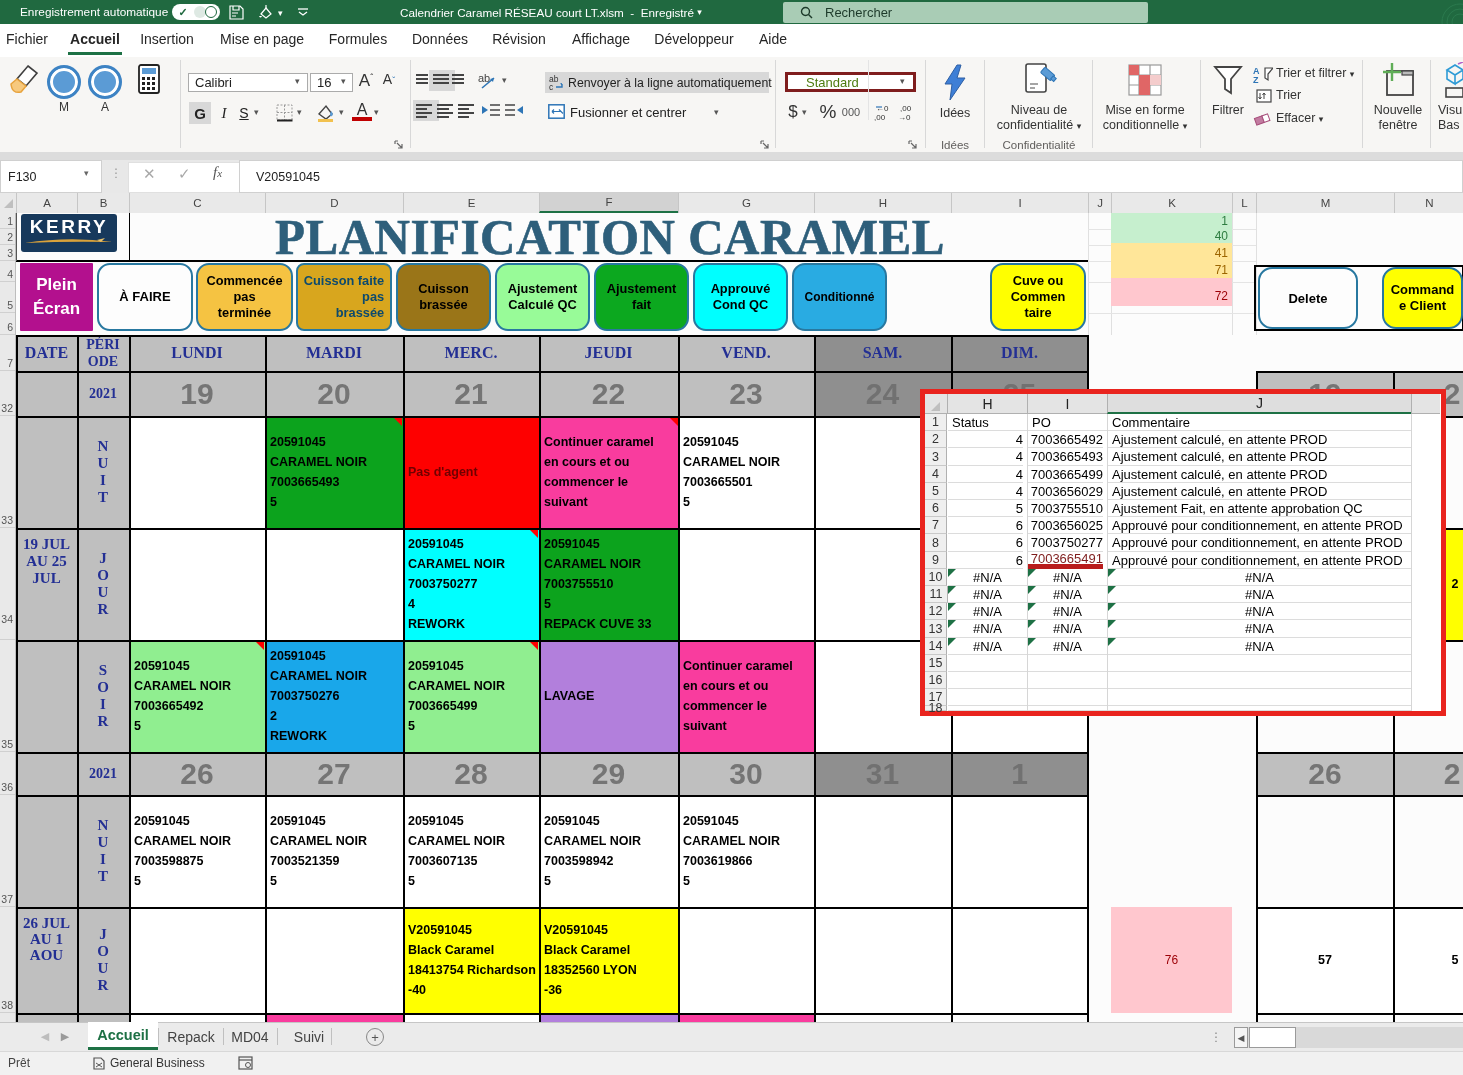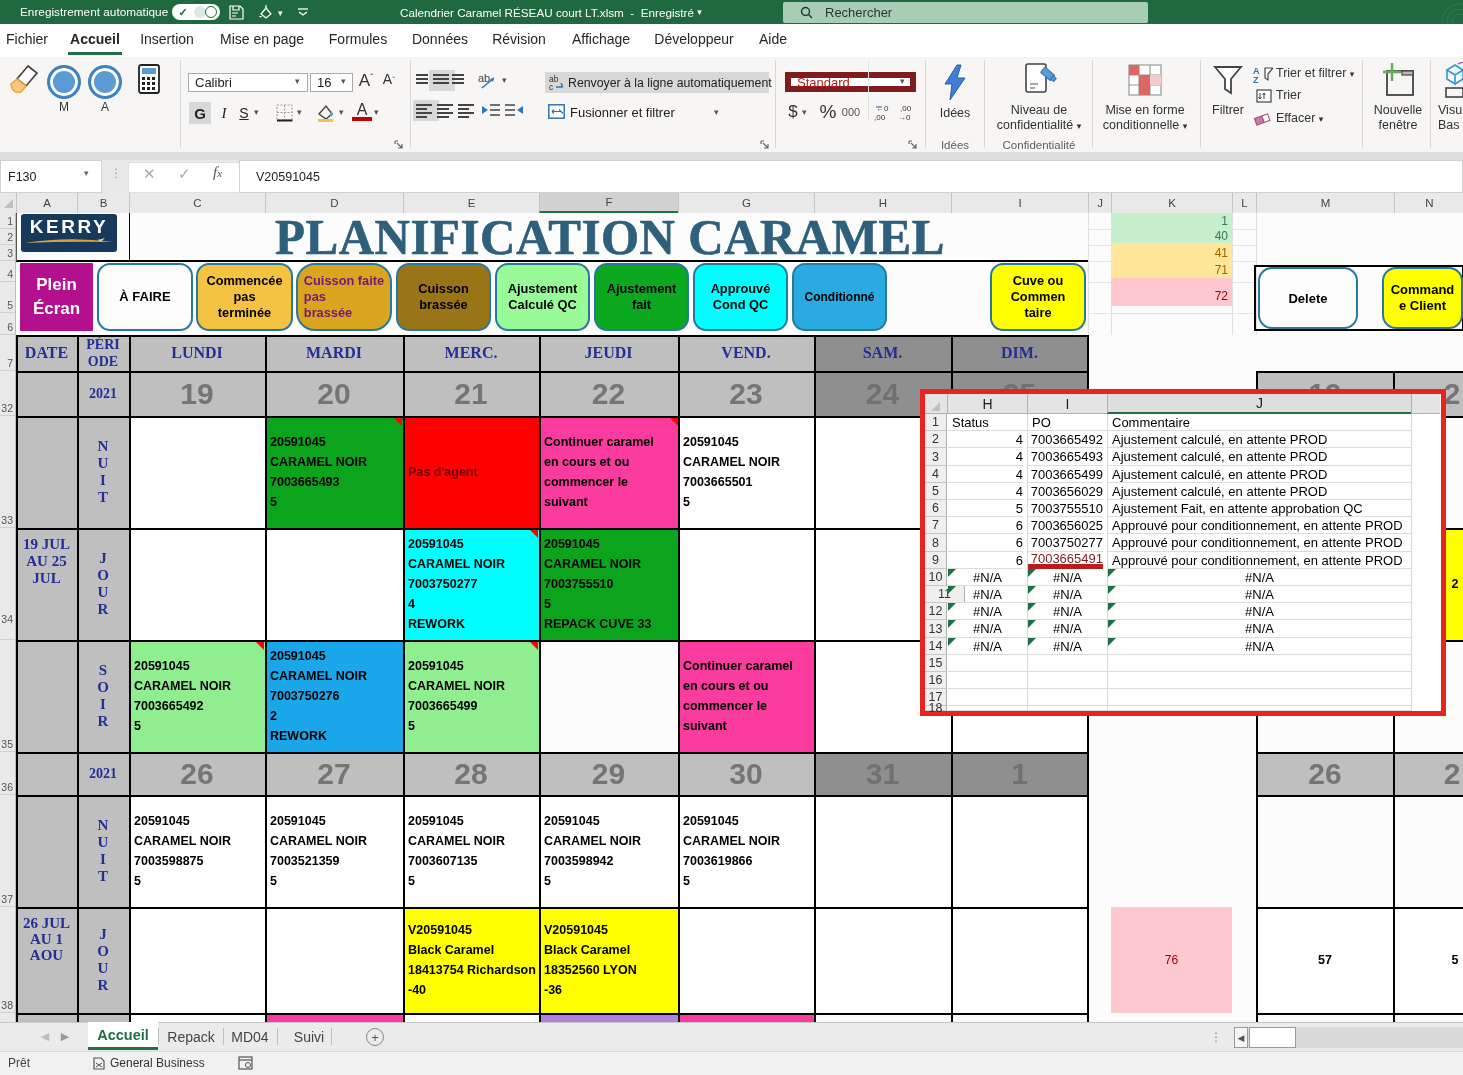--- a/index.html
+++ b/index.html
@@ -184,29 +184,29 @@
       <text x="0" y="8" font-size="8.5" fill="#333">ab</text>
       <text x="0" y="16" font-size="8.5" fill="#333">c</text>
       <path d="M7 13 h6 v-3" stroke="#2E75B6" stroke-width="1.4" fill="none"></path>
       <path d="M13 9 l-2 .5 l2 2 z" fill="#2E75B6"></path>
     </svg>
 <div style="left:568px;top:72px;width:200px;height:21px;font-size:12.3px;color:#222;display:flex;align-items:center;white-space:nowrap">Renvoyer à la ligne automatiquement</div>
 <svg style="position:absolute;left:548px;top:104px" width="17" height="15" viewBox="0 0 17 15">
       <rect x="0.8" y="0.8" width="15.4" height="13.4" fill="#fff" stroke="#2E75B6" stroke-width="1.5"></rect>
       <path d="M4 7.5 h9 M4 7.5 l2 -2 M4 7.5 l2 2 M13 7.5 l-2 -2 M13 7.5 l2 2" stroke="#2E75B6" stroke-width="1.2" fill="none"></path>
     </svg>
-<div style="left:570px;top:102px;width:140px;height:21px;font-size:13px;color:#222;display:flex;align-items:center">Fusionner et filtrer</div>
+<div style="left:570px;top:102px;width:140px;height:21px;font-size:13px;color:#222;display:flex;align-items:center">Fusionner et centrer</div>
 <div style="left:714px;top:107px;width:10px;height:12px;color:#555;font-size:9px">▾</div>
 <svg style="position:absolute;left:760px;top:140px" width="10" height="10" viewBox="0 0 10 10">
       <g stroke="#666" stroke-width="1.2" fill="none">
         <path d="M1 1 h3 M1 1 v3 M3 3 l5 5 M8 4 v4 h-4"></path>
       </g>
     </svg>
 <div style="left:775px;top:60px;width:1px;height:88px;background:#D8D8D8"></div>
-<div style="left:785px;top:72px;width:131px;height:20px;background:#fff;border:6px solid #7f1d1d;font-size:13px;color:#b91c1c;display:flex;align-items:center;padding-left:6px">Standard</div>
+<div style="left:785px;top:72px;width:131px;height:20px;background:#fff;border:3px solid #7f1d1d;font-size:13px;color:#4d7c0f;display:flex;align-items:center;padding-left:18px">Standard</div>
 <div style="left:900px;top:76px;width:10px;height:12px;color:#555;font-size:9px">▾</div>
 <div style="left:785px;top:100px;width:16px;height:24px;color:#333;font-size:17px;display:flex;align-items:center;justify-content:center">$</div>
 <div style="left:802px;top:107px;width:10px;height:12px;color:#555;font-size:9px">▾</div>
 <div style="left:818px;top:100px;width:20px;height:24px;color:#333;font-size:19px;display:flex;align-items:center;justify-content:center">%</div>
 <div style="left:838px;top:103px;width:26px;height:18px;color:#555;font-size:11px;letter-spacing:0;display:flex;align-items:center;justify-content:center">000</div>
 <div style="left:868px;top:60px;width:1px;height:60px;background:#E4E4E4"></div>
 <svg style="position:absolute;left:874px;top:103px" width="20" height="18" viewBox="0 0 20 18">
       <text x="2" y="8" font-size="8" fill="#333">←0</text>
       <text x="0" y="17" font-size="8" fill="#333">,00</text>
       <path d="M2 4 h6" stroke="#2E75B6" stroke-width="1.2"></path>
@@ -347,21 +347,21 @@
       <path d="M0 5 Q44 -2 88 4 Q44 3 0 5 Z" fill="#D9A23B"></path>
       <path d="M72 2 l8 -2 l-4 4 z" fill="#E8C06A"></path>
     </svg>
 <div style="left:145px;top:210px;width:930px;height:52px;display:flex;align-items:center;justify-content:center;color:#2E5F7B;font-family:'Liberation Serif',serif;font-weight:bold;font-size:49px;letter-spacing:0.5px;-webkit-text-stroke:0.6px #2E5F7B;transform:scaleY(1.04)">PLANIFICATION CARAMEL</div>
 <div style="left:16px;top:260px;width:1072px;height:2px;background:#000"></div>
 <div style="left:129px;top:213px;width:1px;height:48px;background:#000"></div>
 <div style="left:16px;top:213px;width:1px;height:48px;background:#555"></div>
 <div style="left:20px;top:263px;width:73px;height:68px;background:#B3108E;border:none;border-radius:1px;display:flex;align-items:center;justify-content:center;text-align:center;font-weight:bold;font-size:17px;line-height:24px;color:#fff">Plein<br>Écran</div>
 <div style="left:97px;top:263px;width:96px;height:68px;background:#FDFDFD;border:2px solid #2878A0;border-radius:13px;display:flex;align-items:center;justify-content:center;text-align:center;font-weight:bold;font-size:13px;line-height:16px;color:#000">À FAIRE</div>
 <div style="left:196px;top:263px;width:97px;height:68px;background:#F5C342;border:2px solid #2878A0;border-radius:13px;display:flex;align-items:center;justify-content:center;text-align:center;font-weight:bold;font-size:12.8px;line-height:16px;color:#000">Commencée<br>pas<br>terminée</div>
-<div style="left:296px;top:263px;width:96px;height:68px;background:#D8A61E;border:2px solid #2878A0;border-radius:19px;display:flex;align-items:center;justify-content:center;text-align:left;font-weight:bold;font-size:12.8px;line-height:16px;color:#701a75">Cuisson faite<br>pas<br>brassée</div>
+<div style="left:296px;top:263px;width:96px;height:68px;background:#D8A61E;border:2px solid #2878A0;border-radius:8px;display:flex;align-items:center;justify-content:center;text-align:right;font-weight:bold;font-size:12.8px;line-height:16px;color:#0c4a6e">Cuisson faite<br>pas<br>brassée</div>
 <div style="left:396px;top:263px;width:95px;height:68px;background:#9A7518;border:2px solid #2878A0;border-radius:13px;display:flex;align-items:center;justify-content:center;text-align:center;font-weight:bold;font-size:12.8px;line-height:16px;color:#000">Cuisson<br>brassée</div>
 <div style="left:495px;top:263px;width:95px;height:68px;background:#98FB98;border:2px solid #2878A0;border-radius:13px;display:flex;align-items:center;justify-content:center;text-align:center;font-weight:bold;font-size:12.8px;line-height:16px;color:#000">Ajustement<br>Calculé QC</div>
 <div style="left:594px;top:263px;width:95px;height:68px;background:#0CA81F;border:2px solid #2878A0;border-radius:13px;display:flex;align-items:center;justify-content:center;text-align:center;font-weight:bold;font-size:12.8px;line-height:16px;color:#000">Ajustement<br>fait</div>
 <div style="left:693px;top:263px;width:95px;height:68px;background:#00FFFF;border:2px solid #2878A0;border-radius:13px;display:flex;align-items:center;justify-content:center;text-align:center;font-weight:bold;font-size:12.8px;line-height:16px;color:#000">Approuvé<br>Cond QC</div>
 <div style="left:792px;top:263px;width:95px;height:68px;background:#29ABE2;border:2px solid #2878A0;border-radius:13px;display:flex;align-items:center;justify-content:center;text-align:center;font-weight:bold;font-size:12px;line-height:16px;color:#000">Conditionné</div>
 <div style="left:990px;top:263px;width:96px;height:68px;background:#FFFF00;border:2px solid #2878A0;border-radius:13px;display:flex;align-items:center;justify-content:center;text-align:center;font-weight:bold;font-size:12.8px;line-height:16px;color:#000">Cuve ou<br>Commen<br>taire</div>
 <div style="left:1111px;top:213px;width:121px;height:30px;background:#C6EFCE"></div>
 <div style="left:1111px;top:213px;width:117px;height:16px;color:#2E7D41;font-size:12px;display:flex;align-items:center;justify-content:flex-end">1</div>
 <div style="left:1111px;top:228px;width:117px;height:16px;color:#2E7D41;font-size:12px;display:flex;align-items:center;justify-content:flex-end">40</div>
 <div style="left:1111px;top:243px;width:121px;height:35px;background:#FFE699"></div>
@@ -414,20 +414,21 @@
 <div style="left:678px;top:528px;width:136px;height:112px;background:#fff;"></div>
 <div style="left:814px;top:528px;width:137px;height:112px;background:#fff;"></div>
 <div style="left:951px;top:528px;width:137px;height:112px;background:#fff;"></div>
 <div class="ctr" style="left:1394px;top:528px;width:70px;height:112px;background:#FFFF00;">
       <span style="font-weight:bold;font-size:12.5px;margin-left:52px">2</span>
     </div>
 <div class="vlet" style="left:77px;top:640px;width:52px;height:112px;background:#BFBFBF;">S<br>O<br>I<br>R</div>
 <div class="cc" style="left:129px;top:640px;width:136px;height:112px;background:#90EE90;">20591045<br>CARAMEL NOIR<br>7003665492<br>5</div>
 <div class="cc" style="left:265px;top:640px;width:138px;height:112px;background:#19A7EA;">20591045<br>CARAMEL NOIR<br>7003750276<br>2<br>REWORK</div>
 <div class="cc" style="left:403px;top:640px;width:136px;height:112px;background:#90EE90;">20591045<br>CARAMEL NOIR<br>7003665499<br>5</div>
+<div class="cc" style="left:539px;top:640px;width:139px;height:112px;background:#B27FDC;">LAVAGE</div>
 <div class="cc" style="left:678px;top:640px;width:136px;height:112px;background:#F93C9E;">Continuer caramel<br>en cours et ou<br>commencer le<br>suivant</div>
 <div style="left:814px;top:640px;width:137px;height:112px;background:#fff;"></div>
 <div style="left:951px;top:640px;width:137px;height:112px;background:#fff;"></div>
 <div class="dhead" style="left:16px;top:752px;width:61px;height:270px;background:#BFBFBF;font-size:15px">
       <span style="line-height:16px;transform:translateY(52px);display:inline-block">26 JUL<br>AU 1<br>AOU</span>
     </div>
 <div class="dhead" style="left:77px;top:752px;width:52px;height:43px;background:#BFBFBF;font-size:14px">2021</div>
 <div class="dnum" style="left:129px;top:752px;width:136px;height:43px;background:#BFBFBF;">26</div>
 <div class="dnum" style="left:265px;top:752px;width:138px;height:43px;background:#BFBFBF;">27</div>
 <div class="dnum" style="left:403px;top:752px;width:136px;height:43px;background:#BFBFBF;">28</div>
@@ -545,21 +546,21 @@
 <div style="left:948px;top:552px;width:75px;height:17px;border-bottom:1px solid #DCDCDC;font-size:13px;color:#000;display:flex;align-items:center;z-index:52;white-space:nowrap;overflow:hidden;justify-content:flex-end">6</div>
 <div style="left:1028px;top:552px;width:75px;height:17px;border-bottom:5px solid #b91c1c;font-size:13px;color:#7f1d1d;display:flex;align-items:center;z-index:52;white-space:nowrap;overflow:hidden;justify-content:flex-end">7003665491</div>
 <div style="left:1108px;top:552px;width:303px;height:17px;border-bottom:1px solid #DCDCDC;font-size:13px;color:#000;display:flex;align-items:center;z-index:52;white-space:nowrap;overflow:hidden;padding-left:4px">Approuvé pour conditionnement, en attente PROD</div>
 <div style="left:925px;top:569px;width:22px;height:17px;background:#EFEFEF;border-bottom:1px solid #C9C9C9;border-right:1px solid #B0B0B0;color:#333;font-size:12.5px;display:flex;align-items:center;justify-content:center;z-index:52">10</div>
 <div style="left:948px;top:569px;width:79px;height:17px;border-bottom:1px solid #DCDCDC;font-size:13px;color:#000;display:flex;align-items:center;z-index:52;white-space:nowrap;overflow:hidden;justify-content:center">#N/A</div>
 <div style="left:948px;top:569px;z-index:53;width:0;height:0;border-right:4px solid transparent;border-bottom:4px solid transparent;border-left:4px solid #1E7145;border-top:4px solid #1E7145"></div>
 <div style="left:1028px;top:569px;width:79px;height:17px;border-bottom:1px solid #DCDCDC;font-size:13px;color:#000;display:flex;align-items:center;z-index:52;white-space:nowrap;overflow:hidden;justify-content:center">#N/A</div>
 <div style="left:1028px;top:569px;z-index:53;width:0;height:0;border-right:4px solid transparent;border-bottom:4px solid transparent;border-left:4px solid #1E7145;border-top:4px solid #1E7145"></div>
 <div style="left:1108px;top:569px;width:303px;height:17px;border-bottom:1px solid #DCDCDC;font-size:13px;color:#000;display:flex;align-items:center;z-index:52;white-space:nowrap;overflow:hidden;justify-content:center">#N/A</div>
 <div style="left:1108px;top:569px;z-index:53;width:0;height:0;border-right:4px solid transparent;border-bottom:4px solid transparent;border-left:4px solid #1E7145;border-top:4px solid #1E7145"></div>
-<div style="left:925px;top:586px;width:40px;height:17px;background:#EFEFEF;border-bottom:1px solid #C9C9C9;border-right:1px solid #B0B0B0;color:#333;font-size:12.5px;display:flex;align-items:center;justify-content:center;z-index:52">11</div>
+<div style="left:925px;top:586px;width:23px;height:17px;background:#EFEFEF;border-bottom:1px solid #C9C9C9;border-right:1px solid #B0B0B0;color:#333;font-size:12.5px;display:flex;align-items:center;justify-content:center;z-index:52">11</div>
 <div style="left:948px;top:586px;width:79px;height:17px;border-bottom:1px solid #DCDCDC;font-size:13px;color:#000;display:flex;align-items:center;z-index:52;white-space:nowrap;overflow:hidden;justify-content:center">#N/A</div>
 <div style="left:948px;top:586px;z-index:53;width:0;height:0;border-right:4px solid transparent;border-bottom:4px solid transparent;border-left:4px solid #1E7145;border-top:4px solid #1E7145"></div>
 <div style="left:1028px;top:586px;width:79px;height:17px;border-bottom:1px solid #DCDCDC;font-size:13px;color:#000;display:flex;align-items:center;z-index:52;white-space:nowrap;overflow:hidden;justify-content:center">#N/A</div>
 <div style="left:1028px;top:586px;z-index:53;width:0;height:0;border-right:4px solid transparent;border-bottom:4px solid transparent;border-left:4px solid #1E7145;border-top:4px solid #1E7145"></div>
 <div style="left:1108px;top:586px;width:303px;height:17px;border-bottom:1px solid #DCDCDC;font-size:13px;color:#000;display:flex;align-items:center;z-index:52;white-space:nowrap;overflow:hidden;justify-content:center">#N/A</div>
 <div style="left:1108px;top:586px;z-index:53;width:0;height:0;border-right:4px solid transparent;border-bottom:4px solid transparent;border-left:4px solid #1E7145;border-top:4px solid #1E7145"></div>
 <div style="left:925px;top:603px;width:22px;height:17px;background:#EFEFEF;border-bottom:1px solid #C9C9C9;border-right:1px solid #B0B0B0;color:#333;font-size:12.5px;display:flex;align-items:center;justify-content:center;z-index:52">12</div>
 <div style="left:948px;top:603px;width:79px;height:17px;border-bottom:1px solid #DCDCDC;font-size:13px;color:#000;display:flex;align-items:center;z-index:52;white-space:nowrap;overflow:hidden;justify-content:center">#N/A</div>
 <div style="left:948px;top:603px;z-index:53;width:0;height:0;border-right:4px solid transparent;border-bottom:4px solid transparent;border-left:4px solid #1E7145;border-top:4px solid #1E7145"></div>
 <div style="left:1028px;top:603px;width:79px;height:17px;border-bottom:1px solid #DCDCDC;font-size:13px;color:#000;display:flex;align-items:center;z-index:52;white-space:nowrap;overflow:hidden;justify-content:center">#N/A</div>

